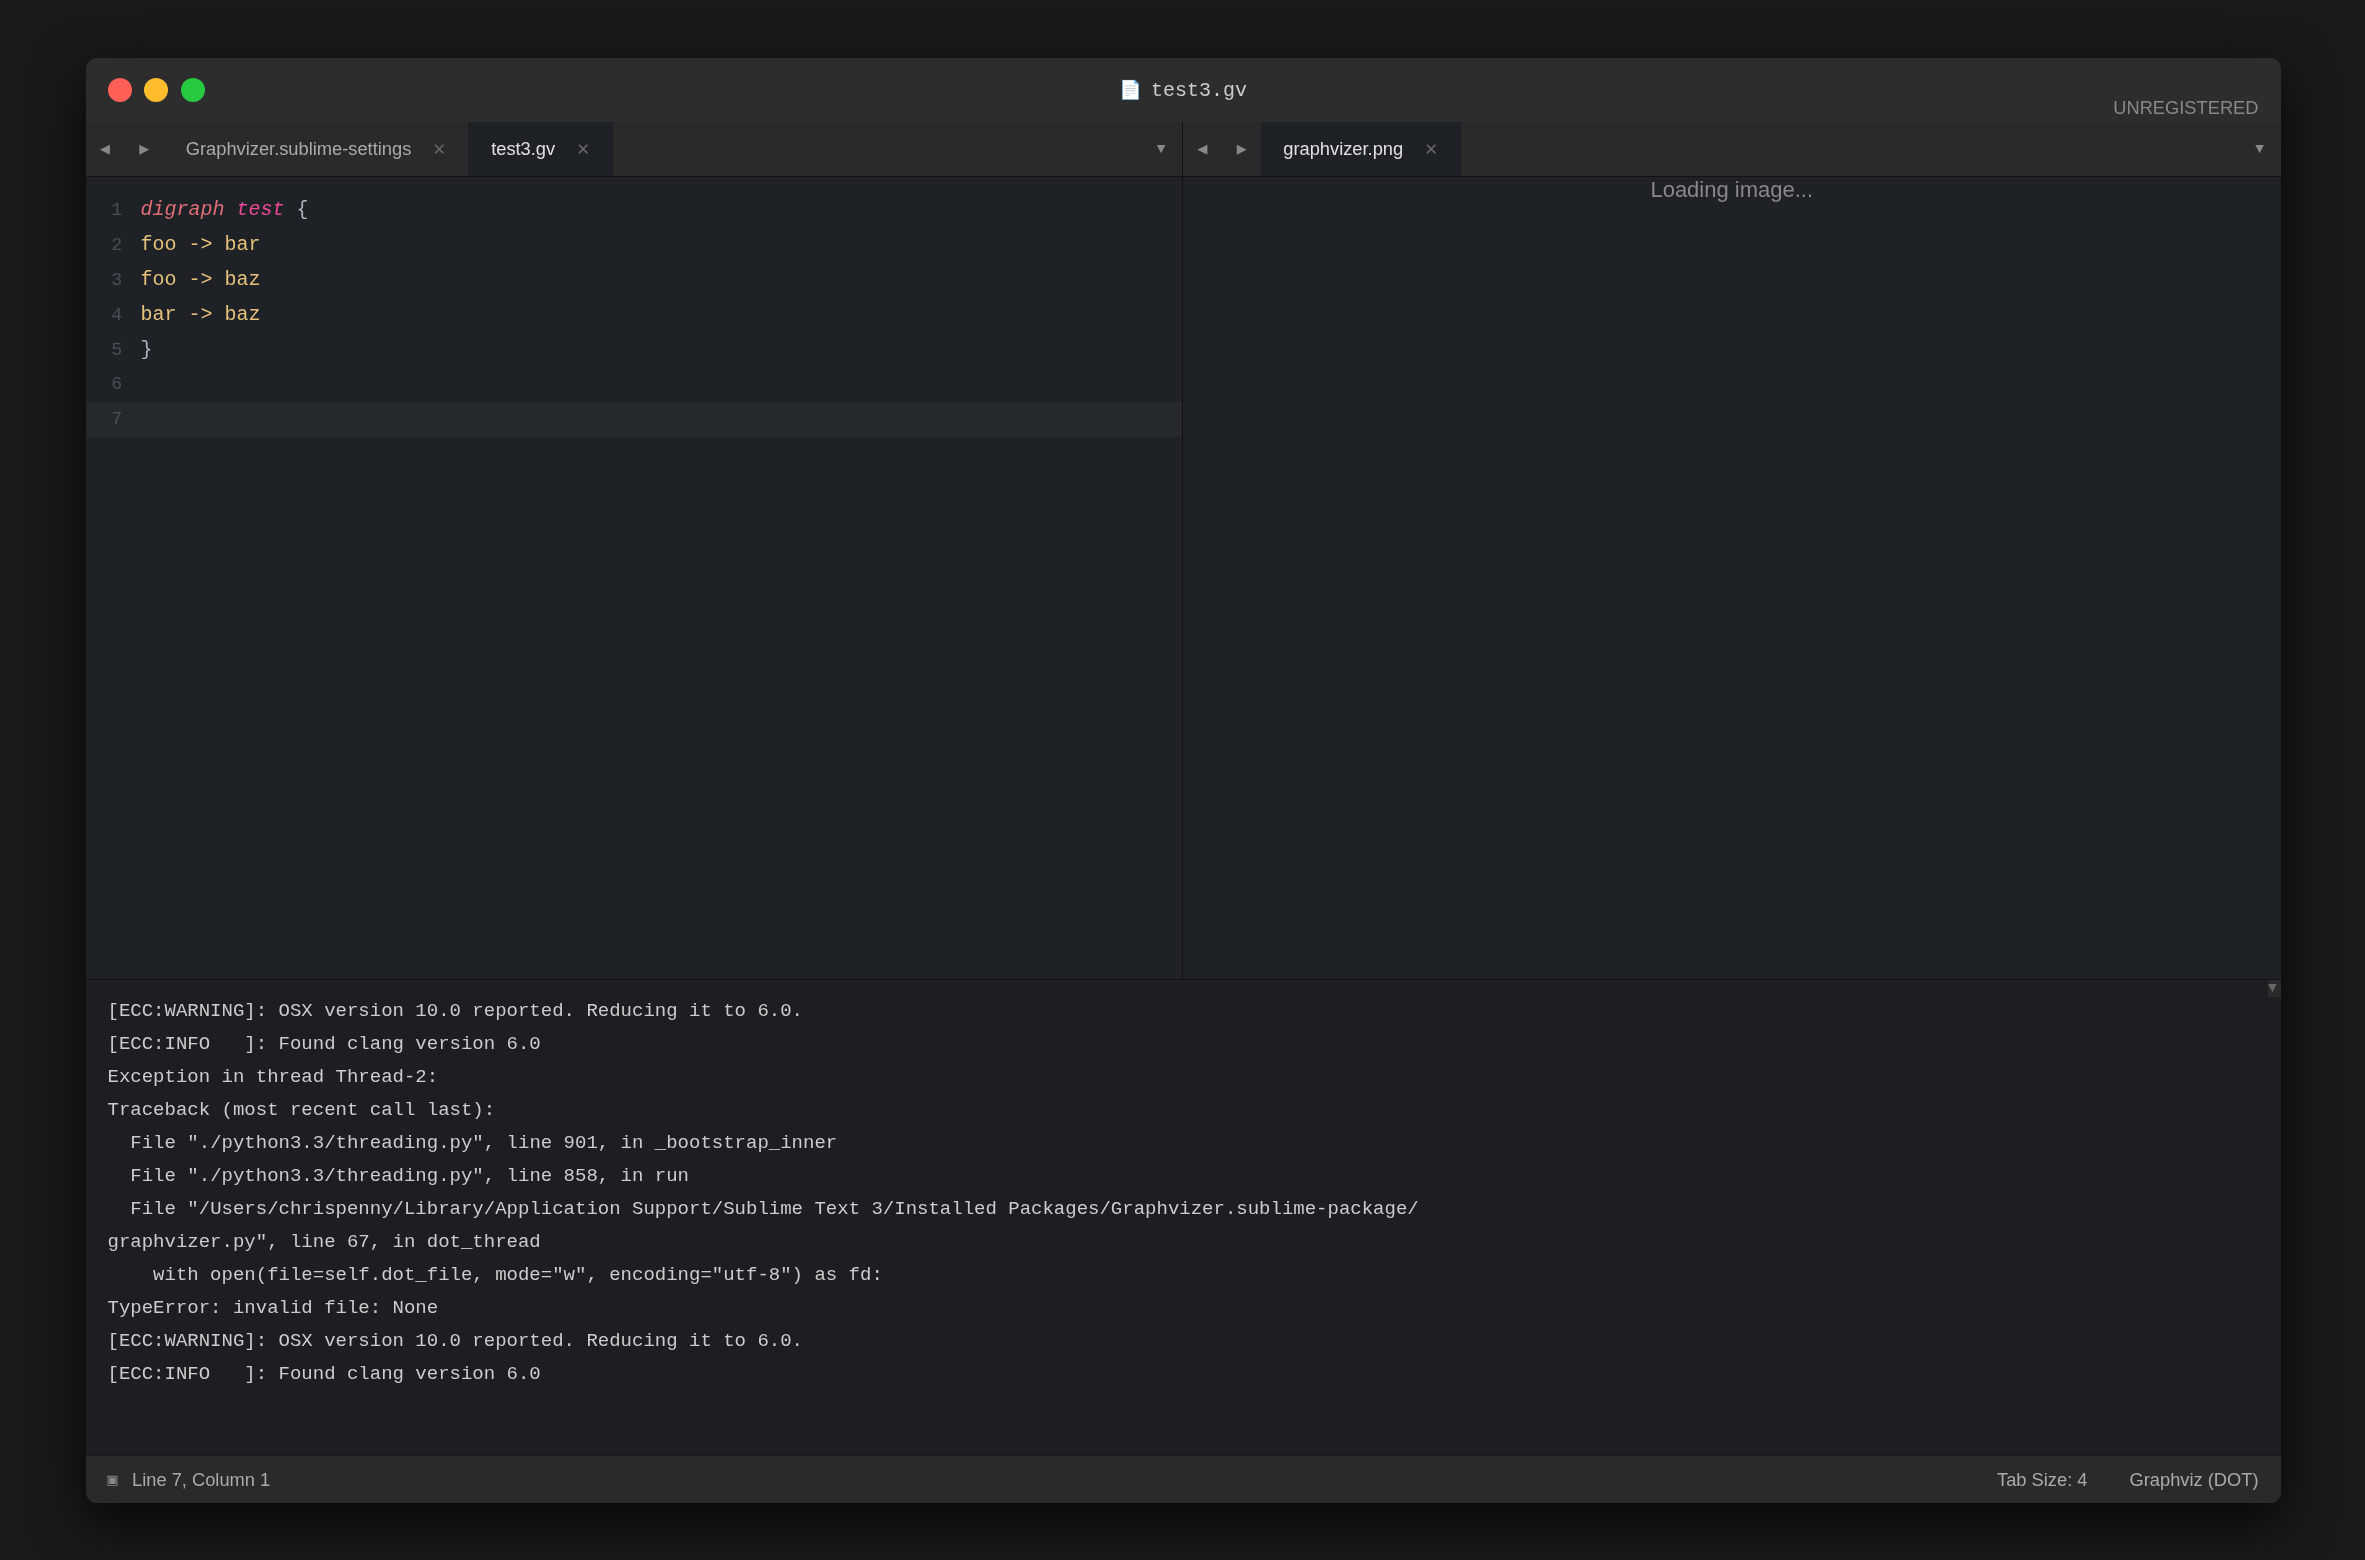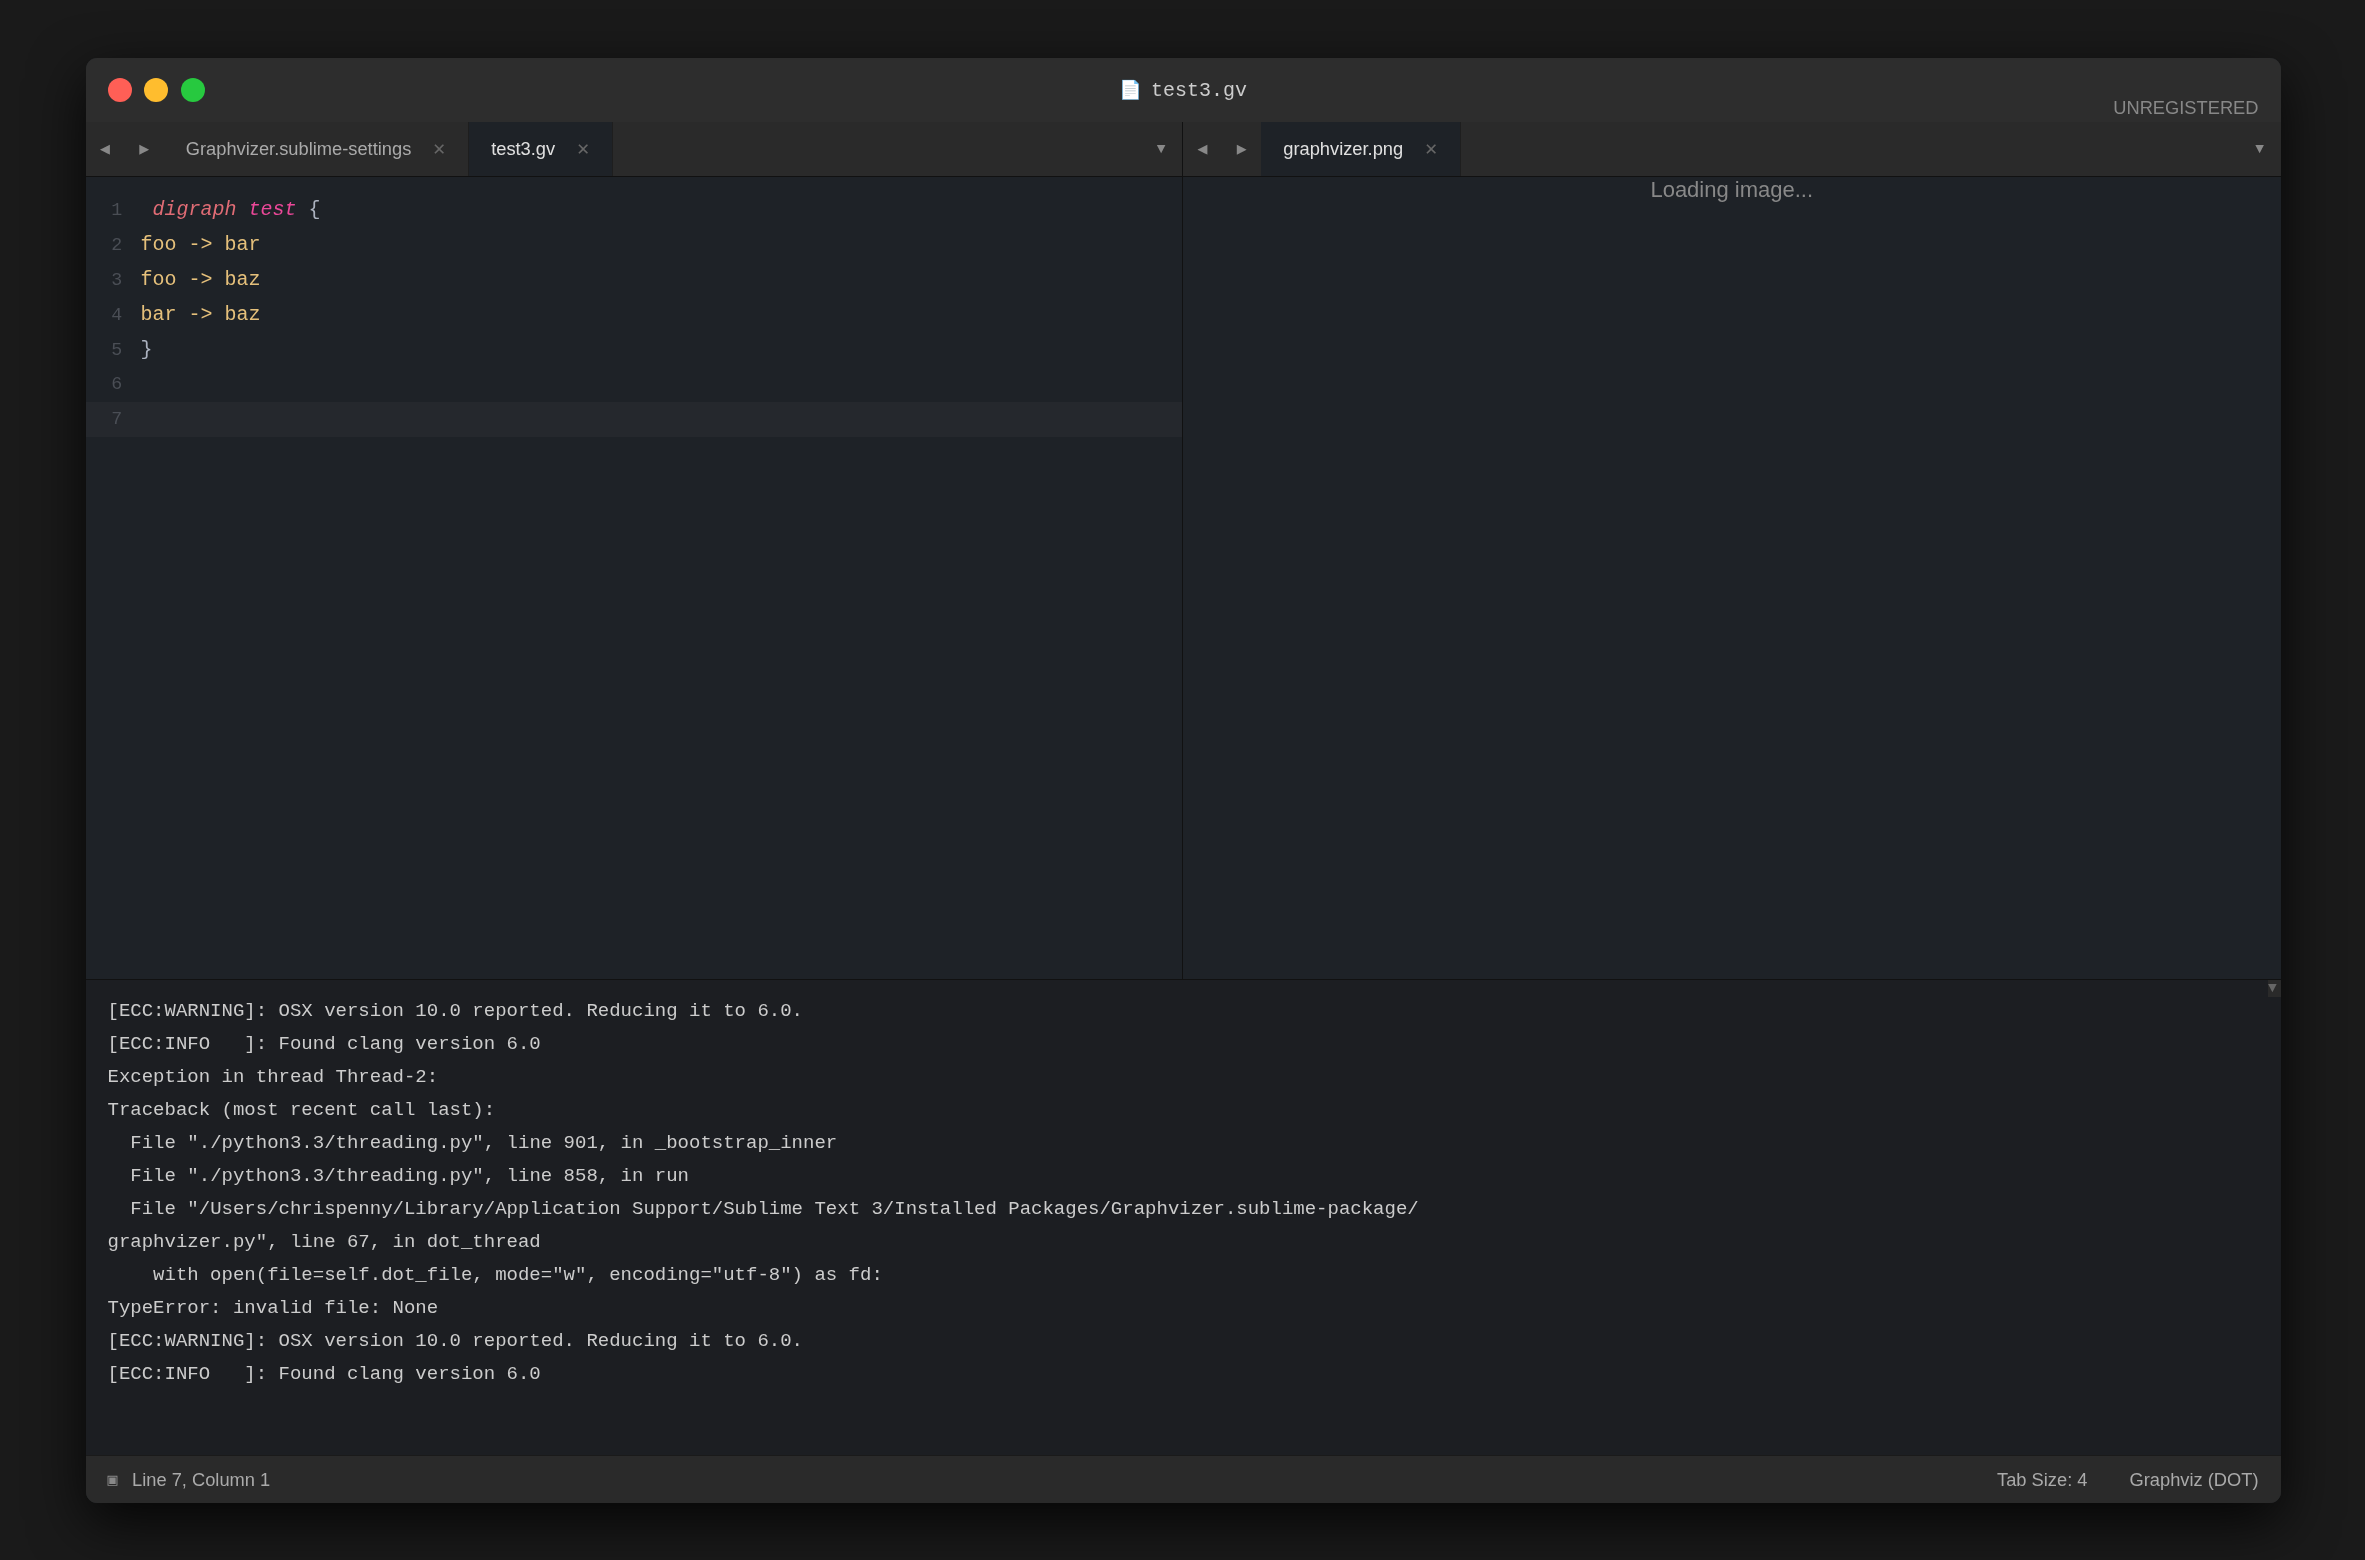--- a/index.html
+++ b/index.html
@@ -158,21 +158,21 @@
       font-size: 18.3px;
       flex-shrink: 0;
       user-select: none;
     }
 
     .line-content {
       color: #abb2bf;
       font-size: 20px;
     }
 
-    .kw-digraph { color: #e06c75; font-style: italic; margin-left: 12px; }
+    .kw-digraph { color: #e06c75; font-style: italic; }
     .kw-test { color: #ec4899; font-style: italic; }
     .kw-var { color: #e5c07b; }
     .kw-brace { color: #abb2bf; }
     .cursor-line { background: rgba(255,255,255,0.03); }
 
     
     .preview-pane {
       flex: 1;
       background: #1e2227;
       display: flex;

